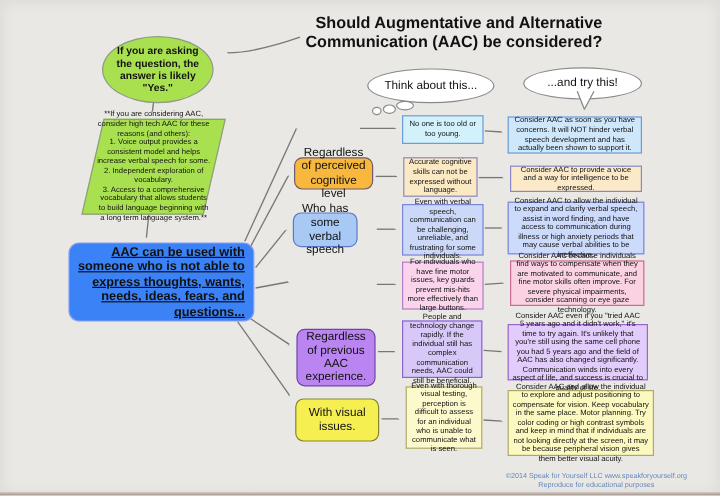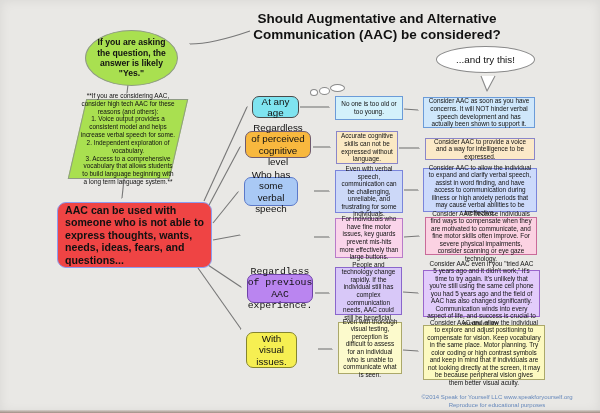--- a/index.html
+++ b/index.html
@@ -7,47 +7,47 @@
     position:relative;width:600px;height:413px;overflow:hidden;
     background:#e9e8e5;
     font-family:"Liberation Sans", sans-serif;
     box-shadow:inset 0 0 12px rgba(0,0,0,.08);
   }
   .canvas::after{content:"";position:absolute;left:0;right:0;bottom:0;height:3px;
     background:linear-gradient(to bottom, rgba(130,95,80,.15), rgba(110,75,60,.55));}
   .pre{white-space:pre-line;}
   .title{
     position:absolute;left:252px;top:11px;width:250px;
-    font-size:13.5px;font-weight:bold;color:#111;text-align:center;line-height:1.2;
+    font-size:13.5px;font-weight:bold;color:#111;text-align:right;line-height:1.2;
   }
   .ellipse{
     position:absolute;left:85px;top:18px;width:93px;height:56px;
     background:#a9e050;border:1.3px solid #8f9b84;border-radius:50%;
     display:flex;align-items:center;justify-content:center;text-align:center;
     font-size:8.6px;font-weight:bold;color:#111;line-height:1.2;padding:4px;box-sizing:border-box;margin-top:12px;
   }
   .para{
     position:absolute;left:77px;top:99px;width:100px;height:78px;
     background:#a9e050;border:1.2px solid #8f9b84;transform:skewX(-13deg);
     display:flex;align-items:center;justify-content:center;
   }
   .para-text{transform:skewX(13deg);font-size:6.4px;color:#111;text-align:center;line-height:1.22;width:118px;}
   .mainbox{
     position:absolute;left:57px;top:202px;width:153px;height:64px;
-    background:#ef4444;border:1.6px solid #8c9cf0;border-radius:9px;
-    display:flex;align-items:center;justify-content:center;text-align:left;
-    font-size:10.6px;font-weight:bold;color:#111;line-height:1.18;
+    background:#3b82f6;border:1.6px solid #8c9cf0;border-radius:9px;
+    display:flex;align-items:center;justify-content:center;text-align:right;
+    font-size:10.6px;font-weight:bold;color:#111;line-height:1.18;text-decoration:underline;
   }
   .bubble{
     position:absolute;background:#fff;border:1.2px solid #8a8a8a;border-radius:50%;
     display:flex;align-items:center;justify-content:center;text-align:center;
     font-size:9.8px;color:#111;
   }
   .think-bubble{left:306px;top:57px;width:104px;height:27px;}
-  .try-bubble{left:436px;top:46px;width:97px;height:25px;}
+  .try-bubble{left:436px;top:56px;width:97px;height:25px;}
   .thought-dot{position:absolute;background:#fff;border:1px solid #8a8a8a;border-radius:50%;}
   .dot1{left:330px;top:84px;width:13px;height:6px;}
   .dot2{left:319px;top:87px;width:9px;height:6px;}
   .dot3{left:310px;top:89px;width:6px;height:5px;}
   .tail{position:absolute;left:478px;top:75px;width:22px;height:20px;}
   .hdr{
     position:absolute;border:1.5px solid #555;border-radius:7px;
     display:flex;align-items:center;justify-content:center;text-align:center;
     font-size:9.8px;color:#111;line-height:1.15;box-sizing:border-box;padding:2px;
   }
@@ -127,51 +127,51 @@
 to build language beginning with
 a long term language system.**</div>
   </div>
 
   <div class="mainbox pre">AAC can be used with
 someone who is not able to
 express thoughts, wants,
 needs, ideas, fears, and
 questions...</div>
 
+  <div class="bubble think-bubble">Think about  this...</div>
   <div class="thought-dot dot1"></div>
   <div class="thought-dot dot2"></div>
   <div class="thought-dot dot3"></div>
 
   <div class="bubble try-bubble">...and try this!</div>
   <div class="tail">
     <svg width="22" height="20">
         <path d="M3,1 L9,16 L17,1" fill="#ffffff" stroke="#8a8a8a" stroke-width="1.1" stroke-linejoin="round"></path>
       </svg>
   </div>
 
-  <div class="hdr" style="left: 252px; top: 96px; width: 47px; height: 22px; background: rgb(127, 228, 240); border-color: rgb(74, 74, 74);">At any age</div>
   <div class="note" style="left: 335px; top: 96px; width: 68px; height: 24px; background: rgb(211, 241, 251); border-color: rgb(107, 155, 216);">No one is too old or too young.</div>
   <div class="note" style="left: 423px; top: 97px; width: 112px; height: 31px; background: rgb(207, 231, 251); border-color: rgb(107, 155, 216);">Consider AAC as soon as you have concerns. It will NOT hinder verbal speech development and has actually been shown to support it.</div>
 
   <div class="hdr" style="left: 245px; top: 131px; width: 66px; height: 27px; background: rgb(248, 184, 62); border-color: rgb(110, 91, 112);">Regardless of perceived cognitive level</div>
   <div class="note" style="left: 336px; top: 131px; width: 62px; height: 33px; background: rgb(251, 233, 196); border-color: rgb(138, 134, 201);">Accurate cognitive skills can not be expressed without language.</div>
   <div class="note" style="left: 425px; top: 138px; width: 110px; height: 22px; background: rgb(251, 233, 200); border-color: rgb(138, 134, 201);">Consider AAC to provide a voice and a way for intelligence to be expressed.</div>
 
   <div class="hdr" style="left: 244px; top: 177px; width: 54px; height: 29px; background: rgb(169, 201, 245); border-color: rgb(91, 121, 201);">Who has some verbal speech</div>
   <div class="note" style="left: 335px; top: 170px; width: 68px; height: 43px; background: rgb(204, 216, 248); border-color: rgb(122, 133, 219);">Even with verbal speech, communication can be challenging, unreliable, and frustrating for some individuals.</div>
   <div class="note" style="left: 423px; top: 168px; width: 114px; height: 44px; background: rgb(204, 218, 251); border-color: rgb(122, 133, 219);">Consider AAC to allow the individual to expand and clarify verbal speech, assist in word finding, and have access to communication during illness or high anxiety periods that may cause verbal abilities to be ineffective.</div>
 
   <div class="note" style="left: 335px; top: 218px; width: 68px; height: 40px; background: rgb(250, 212, 234); border-color: rgb(184, 123, 201);">For individuals who have fine motor issues, key guards prevent mis-hits more effectively than large buttons.</div>
   <div class="note" style="left: 425px; top: 217px; width: 112px; height: 38px; background: rgb(251, 210, 226); border-color: rgb(201, 107, 153);">Consider AAC because individuals find ways to compensate when they are motivated to communicate, and fine motor skills often improve.  For severe physical impairments, consider scanning or eye gaze technology.</div>
 
-  <div class="hdr" style="left: 247px; top: 274px; width: 66px; height: 29px; background: rgb(186, 133, 240); border-color: rgb(111, 67, 168); font-family: Liberation Mono, monospace;">Regardless of previous AAC experience.</div>
+  <div class="hdr" style="left: 247px; top: 274px; width: 66px; height: 48px; background: rgb(186, 133, 240); border-color: rgb(111, 67, 168);">Regardless of previous AAC experience.</div>
   <div class="note" style="left: 335px; top: 267px; width: 67px; height: 48px; background: rgb(216, 200, 248); border-color: rgb(138, 102, 204);">People and technology change rapidly.  If the individual still has complex communication needs, AAC could still be beneficial.</div>
   <div class="note" style="left: 423px; top: 270px; width: 117px; height: 47px; background: rgb(226, 204, 251); border-color: rgb(153, 102, 204);">Consider AAC even if you "tried AAC 5 years ago and it didn't work," it's time to try again.  It's unlikely that you're still using the same cell phone you had 5 years ago and the field of AAC has also changed significantly. Communication winds into every aspect of life, and success is crucial to quality of life.</div>
 
-  <div class="hdr" style="left: 246px; top: 332px; width: 51px; height: 36px; background: rgb(246, 239, 82); border-color: rgb(133, 133, 47);">With visual issues.</div>
+  <div class="hdr" style="left: 246px; top: 332px; width: 70px; height: 36px; background: rgb(246, 239, 82); border-color: rgb(133, 133, 47);">With visual issues.</div>
   <div class="note" style="left: 338px; top: 322px; width: 64px; height: 52px; background: rgb(252, 250, 204); border-color: rgb(171, 168, 106);">Even with thorough visual testing, perception is difficult to assess for an individual who is unable to communicate what is seen.</div>
   <div class="note" style="left: 423px; top: 325px; width: 122px; height: 55px; background: rgb(252, 249, 192); border-color: rgb(171, 168, 106);">Consider AAC  and allow the individual to explore and adjust positioning to compensate for vision.  Keep vocabulary in the same place. Motor planning. Try color coding or high contrast symbols and keep in mind that if individuals are not looking directly at the screen, it may be because peripheral vision gives them better visual acuity.</div>
 
   <div class="footer">
     <div>©2014 Speak for Yourself LLC www.speakforyourself.org</div>
     <div>Reproduce for educational purposes</div>
   </div>
 
 </div>
 

